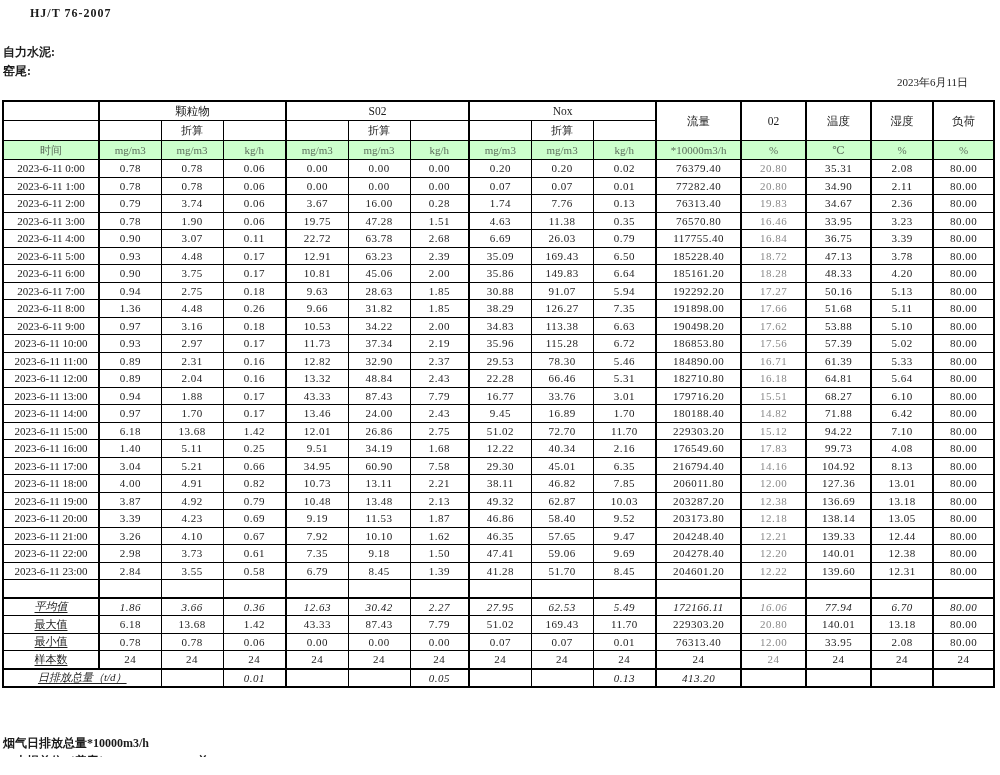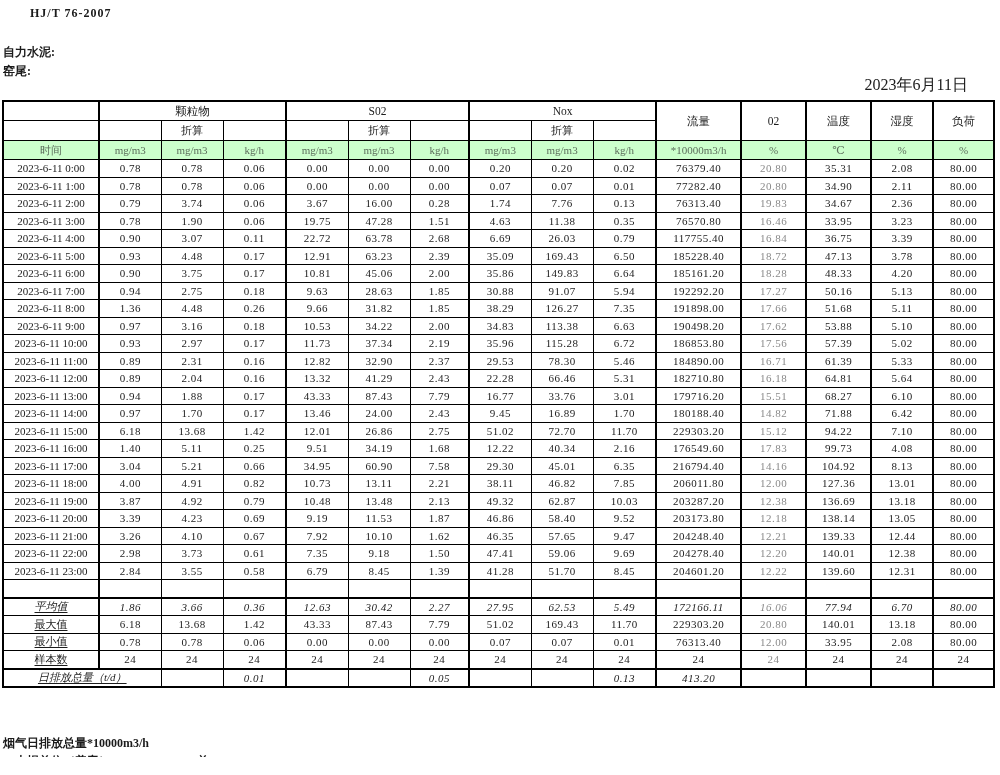--- a/index.html
+++ b/index.html
@@ -2,21 +2,21 @@
 <html><head>
 <meta charset="utf-8">
 <style>
   html,body{margin:0;padding:0;background:#fff;}
   .page{position:relative;width:1000px;height:757px;background:#ffffff;overflow:hidden;
         font-family:"Liberation Serif","DejaVu Serif",serif;color:#1c1c1c;}
   .std-code{position:absolute;left:30px;top:6px;font-size:12px;font-weight:bold;letter-spacing:1px;}
   .title{position:absolute;left:0;top:22px;width:100%;text-align:center;font-size:15px;font-weight:bold;letter-spacing:1px;}
   .company{position:absolute;left:3px;top:44px;font-size:12px;font-weight:bold;}
   .site{position:absolute;left:3px;top:63px;font-size:12px;font-weight:bold;}
-  .date{position:absolute;right:32px;top:75px;font-size:16px;}
+  .date{position:absolute;right:32px;top:75px;font-size:11px;}
   table.rep{position:absolute;left:2px;top:100px;width:991px;border-collapse:collapse;table-layout:fixed;
             border:2.5px solid #000;}
   table.rep th,table.rep td{border:1.5px solid #000;padding:0;margin:0;text-align:center;vertical-align:middle;
             font-weight:normal;font-size:11px;white-space:nowrap;overflow:hidden;}
   thead tr.r1 th{height:18px;font-size:11.5px;}
   thead tr.r2 th{height:19px;font-size:11px;margin-left:8px;}
   thead tr.r3 th{height:18px;}
   .green{background:#ccffcc;color:#5c6e5c;font-size:10.5px;}
   .gs{border-left:2.5px solid #000 !important;}
   tbody td{height:16.5px;letter-spacing:0.5px;}
@@ -304,21 +304,21 @@
           <td class="gs up">61.39</td>
           <td class="gs up">5.33</td>
           <td class="gs up">80.00</td>
         </tr>
         <tr>
           <td class="c0">2023-6-11 12:00</td>
           <td class="gs">0.89</td>
           <td>2.04</td>
           <td>0.16</td>
           <td class="gs">13.32</td>
-          <td>41.29</td>
+          <td>48.84</td>
           <td>2.43</td>
           <td class="gs up">22.28</td>
           <td class="up">66.46</td>
           <td class="up">5.31</td>
           <td class="gs up">182710.80</td>
           <td class="gs o2">16.18</td>
           <td class="gs up">64.81</td>
           <td class="gs up">5.64</td>
           <td class="gs up">80.00</td>
         </tr>

